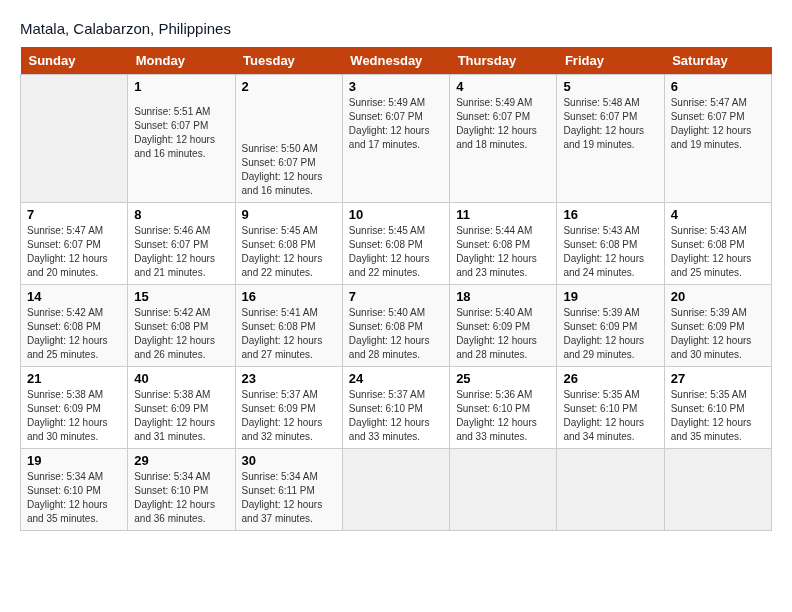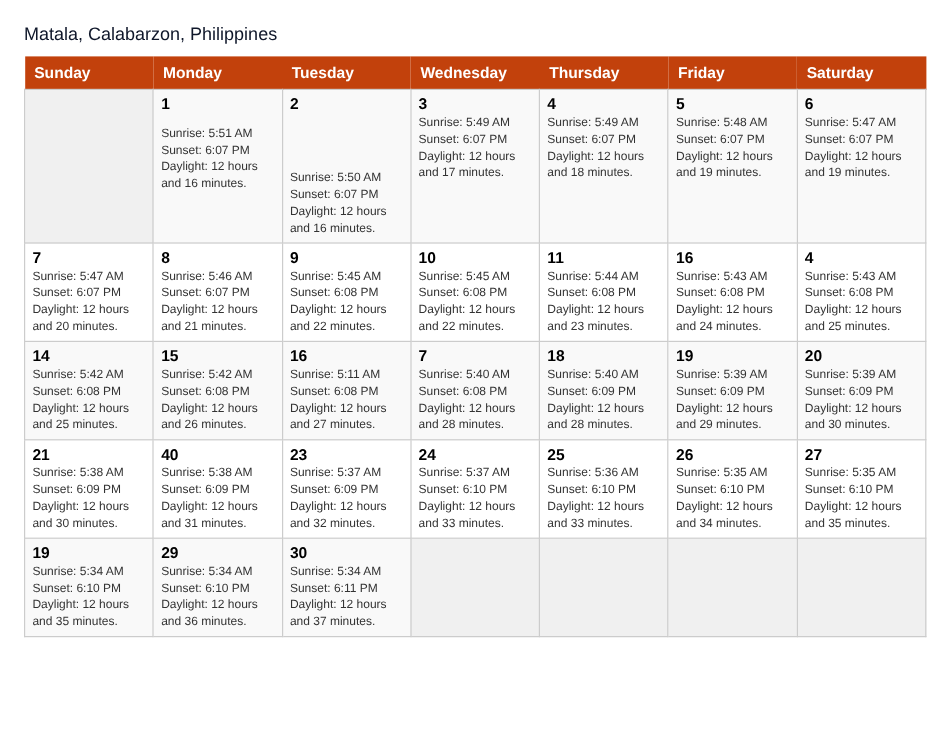--- a/index.html
+++ b/index.html
@@ -213,21 +213,21 @@
         </td>
         <td>
           <span class="day-number">15</span>
           <div class="day-info" style="white-space: pre-line;">Sunrise: 5:42 AM
 Sunset: 6:08 PM
 Daylight: 12 hours
 and 26 minutes.</div>
         </td>
         <td>
           <span class="day-number">16</span>
-          <div class="day-info" style="white-space: pre-line;">Sunrise: 5:11 AM
+          <div class="day-info" style="white-space: pre-line;">Sunrise: 5:41 AM
 Sunset: 6:08 PM
 Daylight: 12 hours
 and 27 minutes.</div>
         </td>
         <td>
           <span class="day-number">7</span>
           <div class="day-info" style="white-space: pre-line;">Sunrise: 5:40 AM
 Sunset: 6:08 PM
 Daylight: 12 hours
 and 28 minutes.</div>

